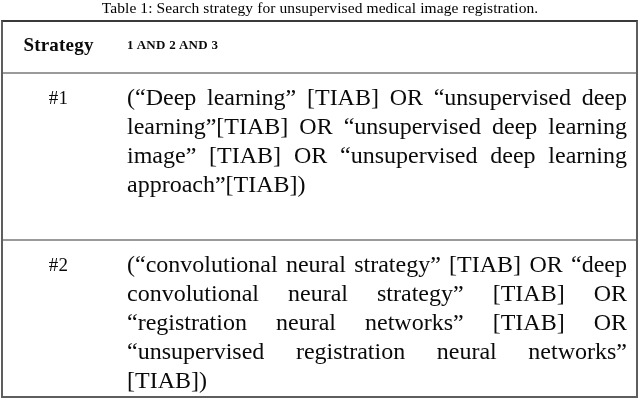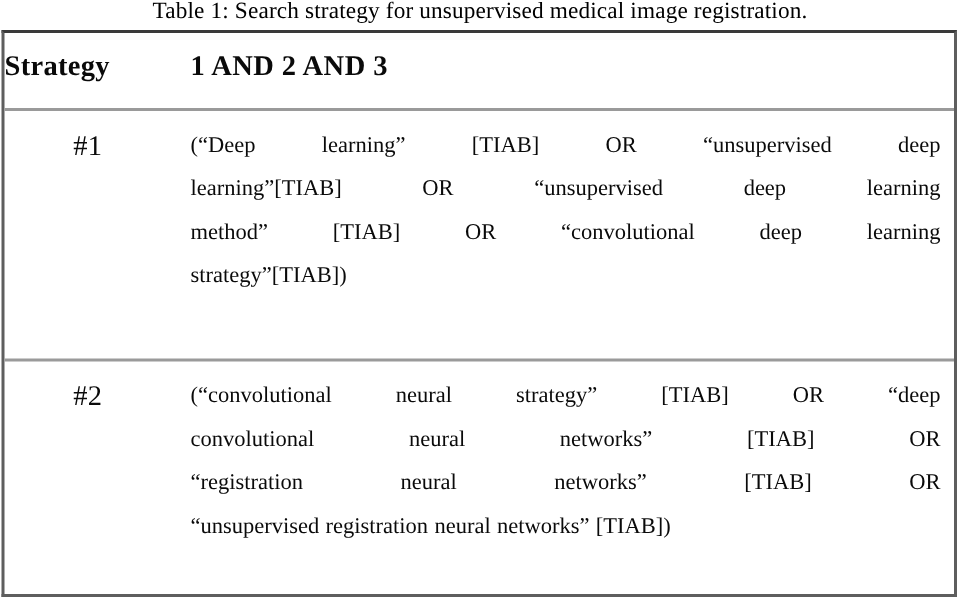--- a/index.html
+++ b/index.html
@@ -85,45 +85,45 @@
   }
   tr.row-2 td {
     height: auto;
   }
 
   
   .hdr-strategy {
     font-weight: bold;
     font-size: 19px;
     line-height: 24px;
-    text-align: left;
+    text-align: center;
     padding-top: 11px;
     letter-spacing: 0.2px;
   }
   .hdr-query {
     font-weight: bold;
-    font-size: 19px;
+    font-size: 13px;
     line-height: 24px;
     text-align: left;
     padding: 11px 0 0 13px;
     letter-spacing: 0.3px;
   }
 
   
   .strategy-id {
     text-align: center;
     font-size: 19px;
     line-height: 29px;
     padding-top: 9px;
     letter-spacing: 0.2px;
   }
 
   
   .query-text {
-    font-size: 15px;
+    font-size: 24px;
     line-height: 29px;
     padding: 9px 9px 0 13px;
     text-align: justify;
     text-align-last: left;
     text-justify: inter-word;
     hyphens: none;
     word-spacing: 0.5px;
   }
   .query-text .ln {
     display: block;
@@ -156,34 +156,34 @@
         </tr>
 
         <tr class="row-1">
           <td class="col-strategy">
             <div class="strategy-id">#1</div>
           </td>
           <td class="col-query">
             <div class="query-text">
               <span class="ln">(“Deep learning” [TIAB] OR “unsupervised deep</span>
               <span class="ln">learning”[TIAB] OR “unsupervised deep learning</span>
-              <span class="ln">method” [TIAB] OR “convolutional deep learning</span>
-              <span class="ln last">strategy”[TIAB])</span>
+              <span class="ln">image” [TIAB] OR “unsupervised deep learning</span>
+              <span class="ln last">approach”[TIAB])</span>
             </div>
           </td>
         </tr>
 
         <tr class="row-2">
           <td class="col-strategy">
             <div class="strategy-id">#2</div>
           </td>
           <td class="col-query">
             <div class="query-text">
               <span class="ln">(“convolutional neural strategy” [TIAB] OR “deep</span>
-              <span class="ln">convolutional neural networks” [TIAB] OR</span>
+              <span class="ln">convolutional neural strategy” [TIAB] OR</span>
               <span class="ln">“registration neural networks” [TIAB] OR</span>
               <span class="ln last">“unsupervised registration neural networks” [TIAB])</span>
             </div>
           </td>
         </tr>
 
       </tbody>
     </table>
   </div>
 

